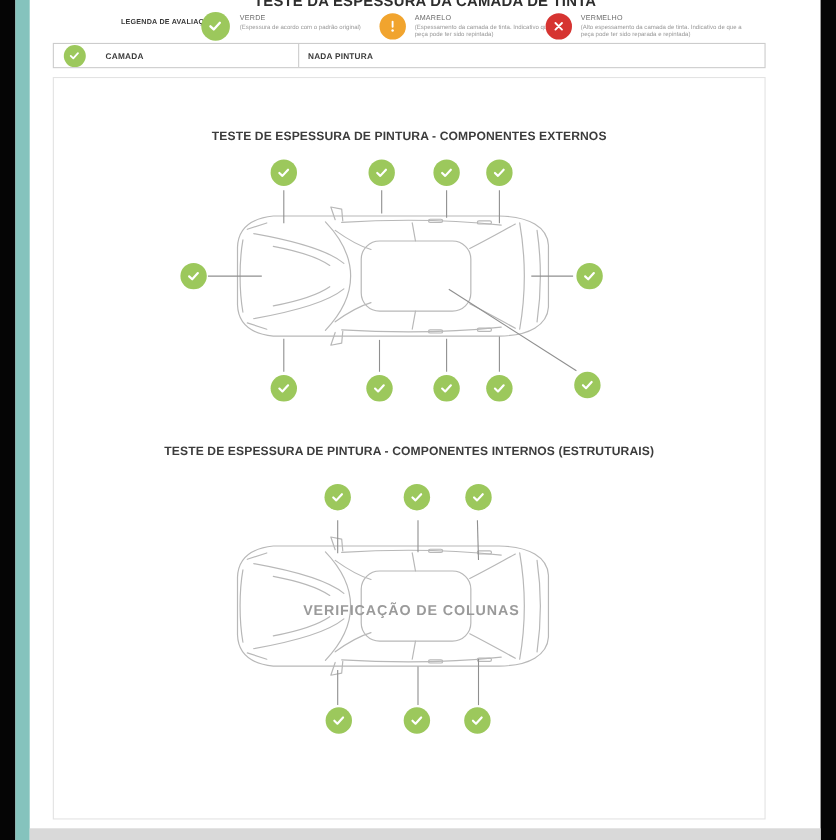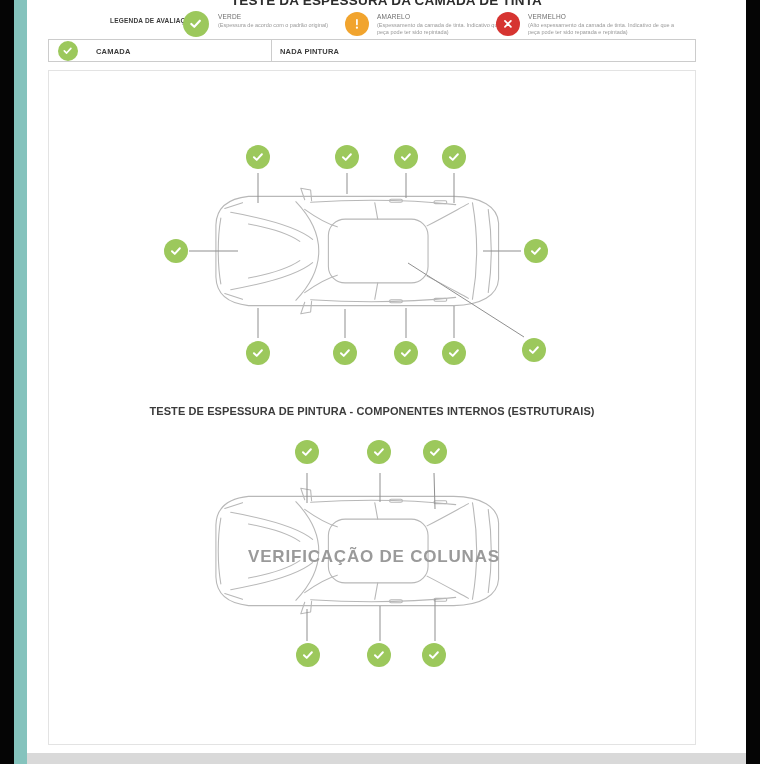--- a/index.html
+++ b/index.html
@@ -62,21 +62,21 @@
   
   .c1{left:197px;top:74px;} .c2{left:286px;top:74px;} .c3{left:345px;top:74px;} .c4{left:393px;top:74px;}
   .c5{left:115px;top:168px;} .c6{left:475px;top:168px;}
   .c7{left:197px;top:270px;} .c8{left:284px;top:270px;} .c9{left:345px;top:270px;} .c10{left:393px;top:270px;} .c11{left:473px;top:267px;}
   
   .i1{left:246px;top:369px;} .i2{left:318px;top:369px;} .i3{left:374px;top:369px;}
   .i4{left:247px;top:572px;} .i5{left:318px;top:572px;} .i6{left:373px;top:572px;}
 
   .overlay-label {
     position:absolute; left:170px; top:476px; width:310px; text-align:center;
-    font-size:17px; font-weight:bold; color:#9a9a9a; letter-spacing:.8px; white-space:nowrap;
+    font-size:13px; font-weight:bold; color:#9a9a9a; letter-spacing:.8px; white-space:nowrap;
   }
 </style>
 </head>
 <body>
 
 <svg width="0" height="0" style="position:absolute" aria-hidden="true">
   <defs>
     <g id="car-top" fill="none" stroke="#b8b8b8" stroke-width="1.1" stroke-linecap="round" stroke-linejoin="round">
       <path d="M 40,3.5 C 17,6 7.5,17 7,33 L 7,87 C 7.5,103 17,114 40,116.5 L 248,116.5 C 276,116 292.5,106 293.5,89 L 293.5,31 C 292.5,14 276,4 248,3.5 Z"></path>
       <path d="M 12,26 C 8.5,46 8.5,74 12,94"></path>
@@ -152,20 +152,21 @@
           <use href="#glyph-check"></use>
         </svg>
     </span>
     <span class="row-item">CAMADA</span>
     <span class="row-divider"></span>
     <span class="row-value">NADA PINTURA</span>
   </div>
 
   <div class="card">
 
+    <div class="sec-title s1">TESTE DE ESPESSURA DE PINTURA - COMPONENTES EXTERNOS</div>
     <svg class="car car1" viewBox="0 0 300 120" preserveAspectRatio="none">
         <use href="#car-top"></use>
       </svg>
 
     <div class="sec-title s2">TESTE DE ESPESSURA DE PINTURA - COMPONENTES INTERNOS (ESTRUTURAIS)</div>
     <svg class="car car2" viewBox="0 0 300 120" preserveAspectRatio="none">
         <use href="#car-top"></use>
       </svg>
     <div class="overlay-label">VERIFICAÇÃO DE COLUNAS</div>
 

